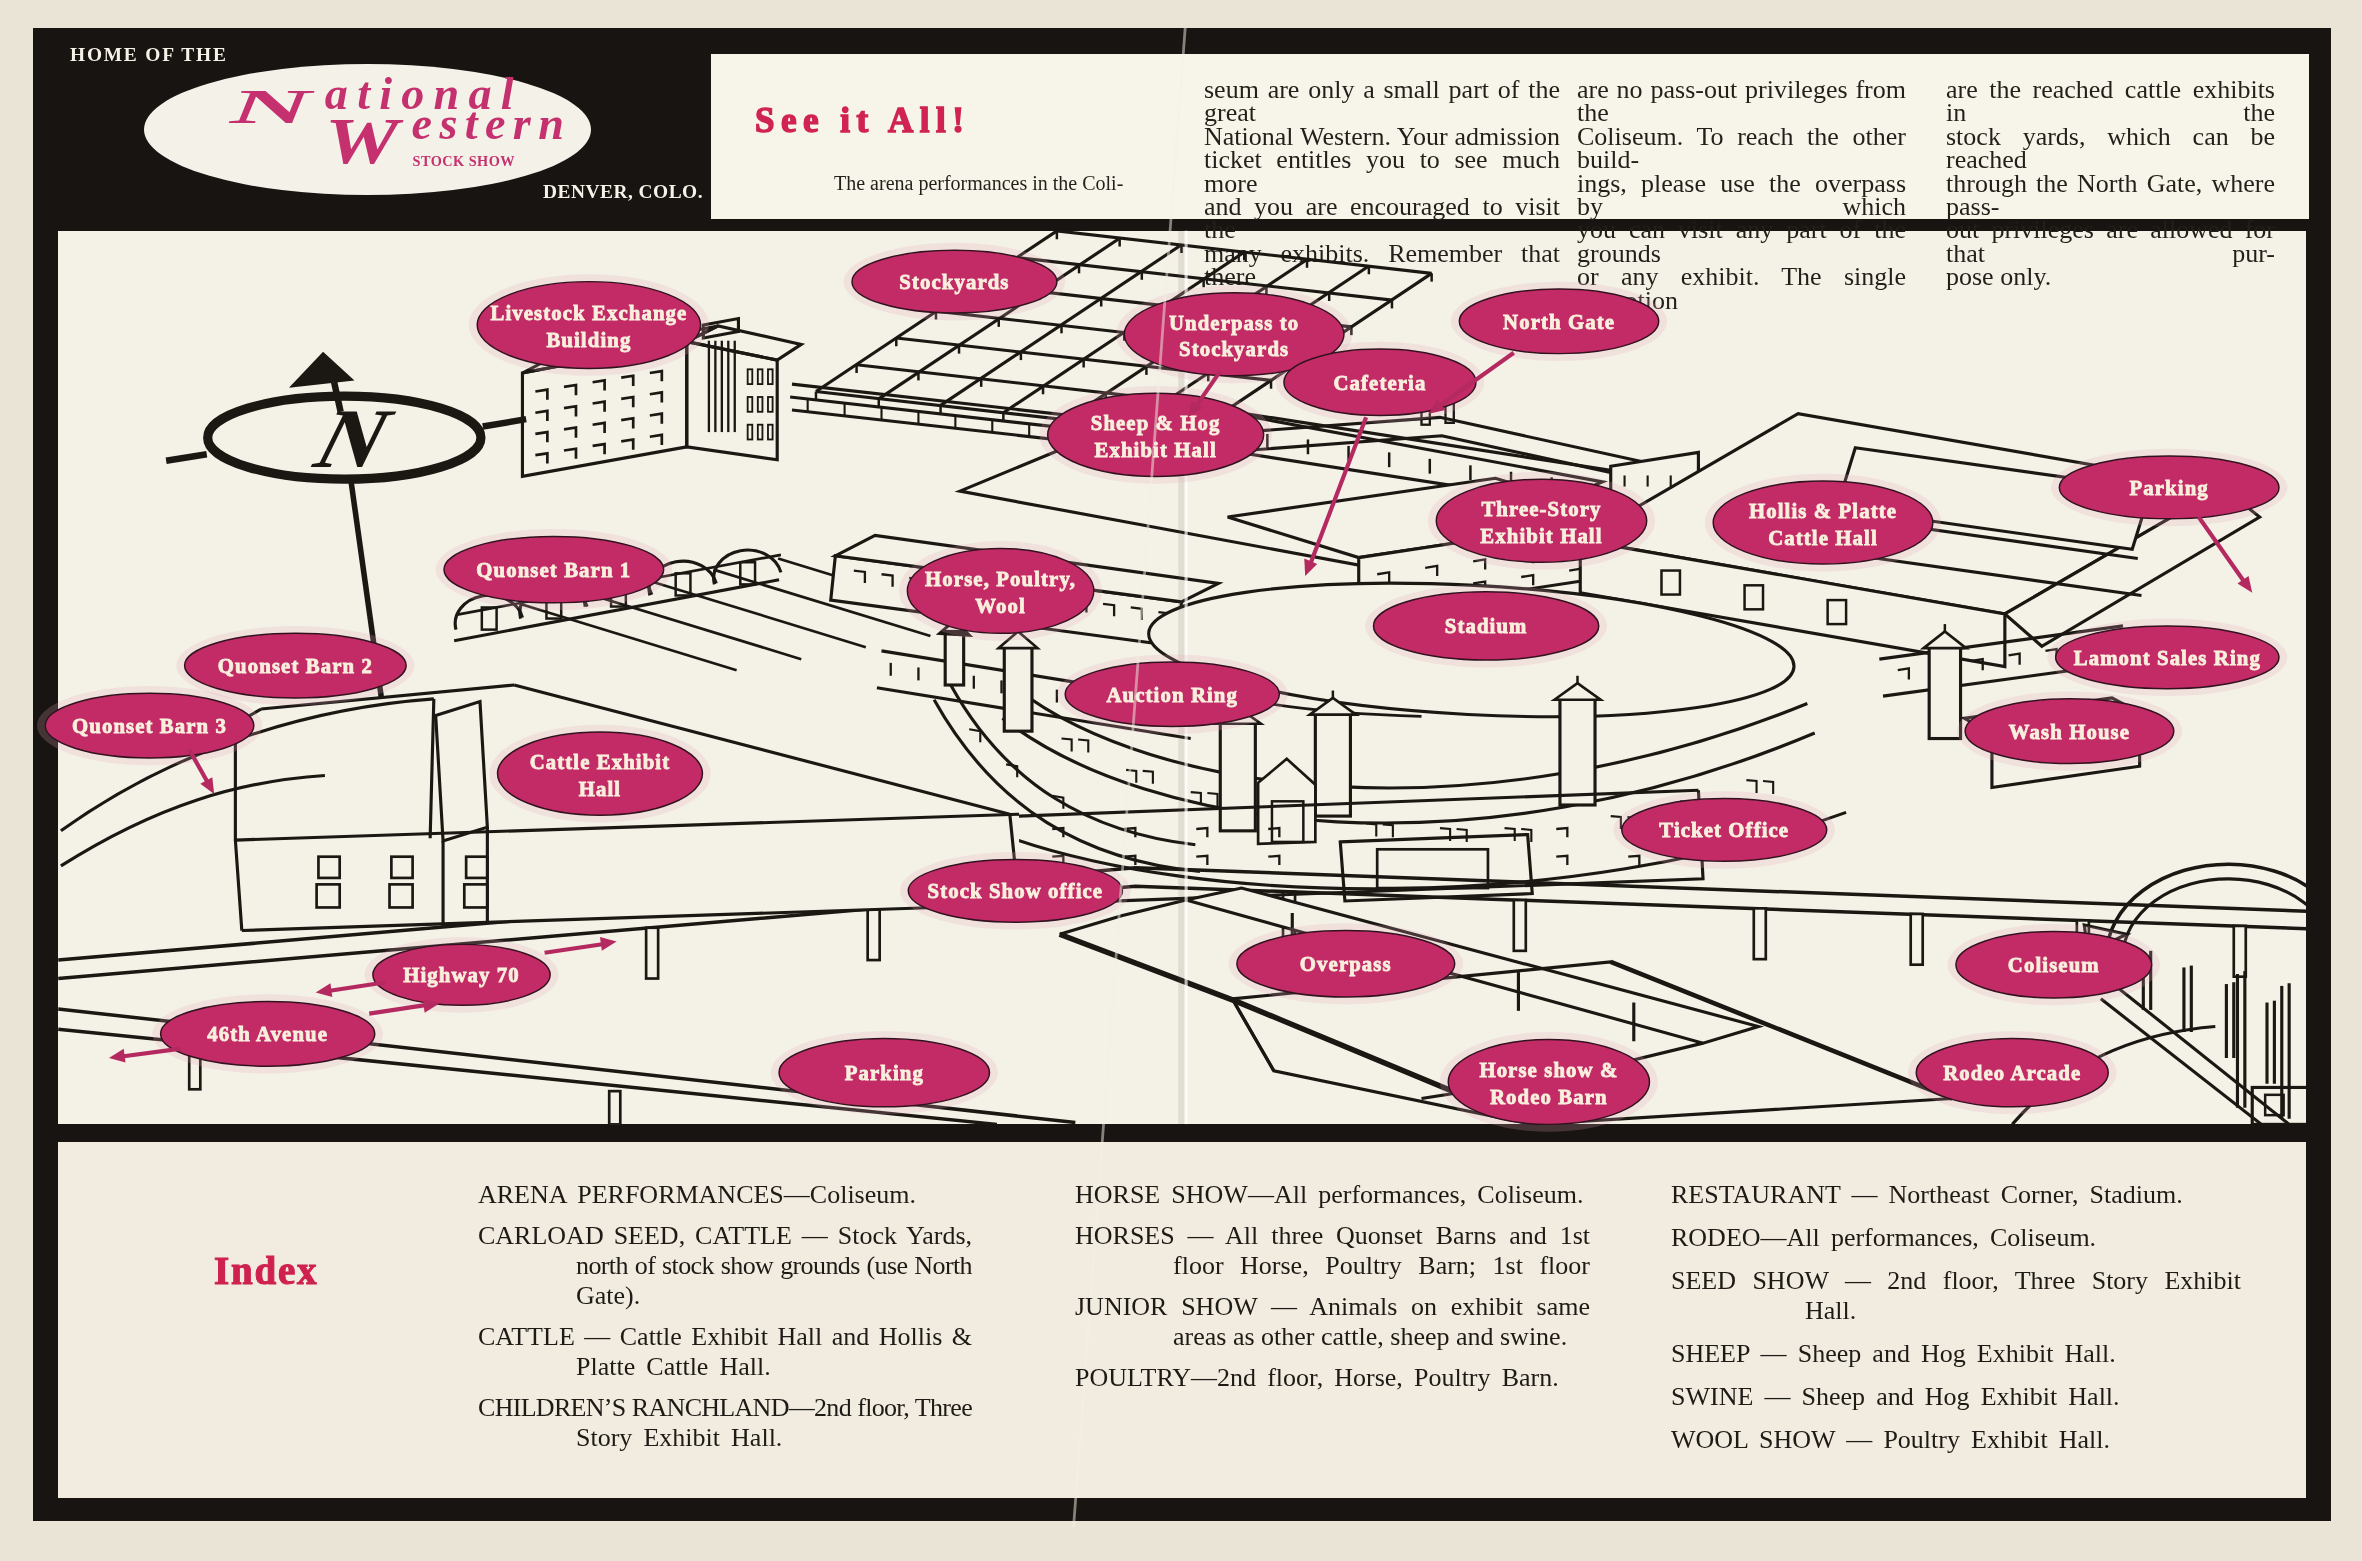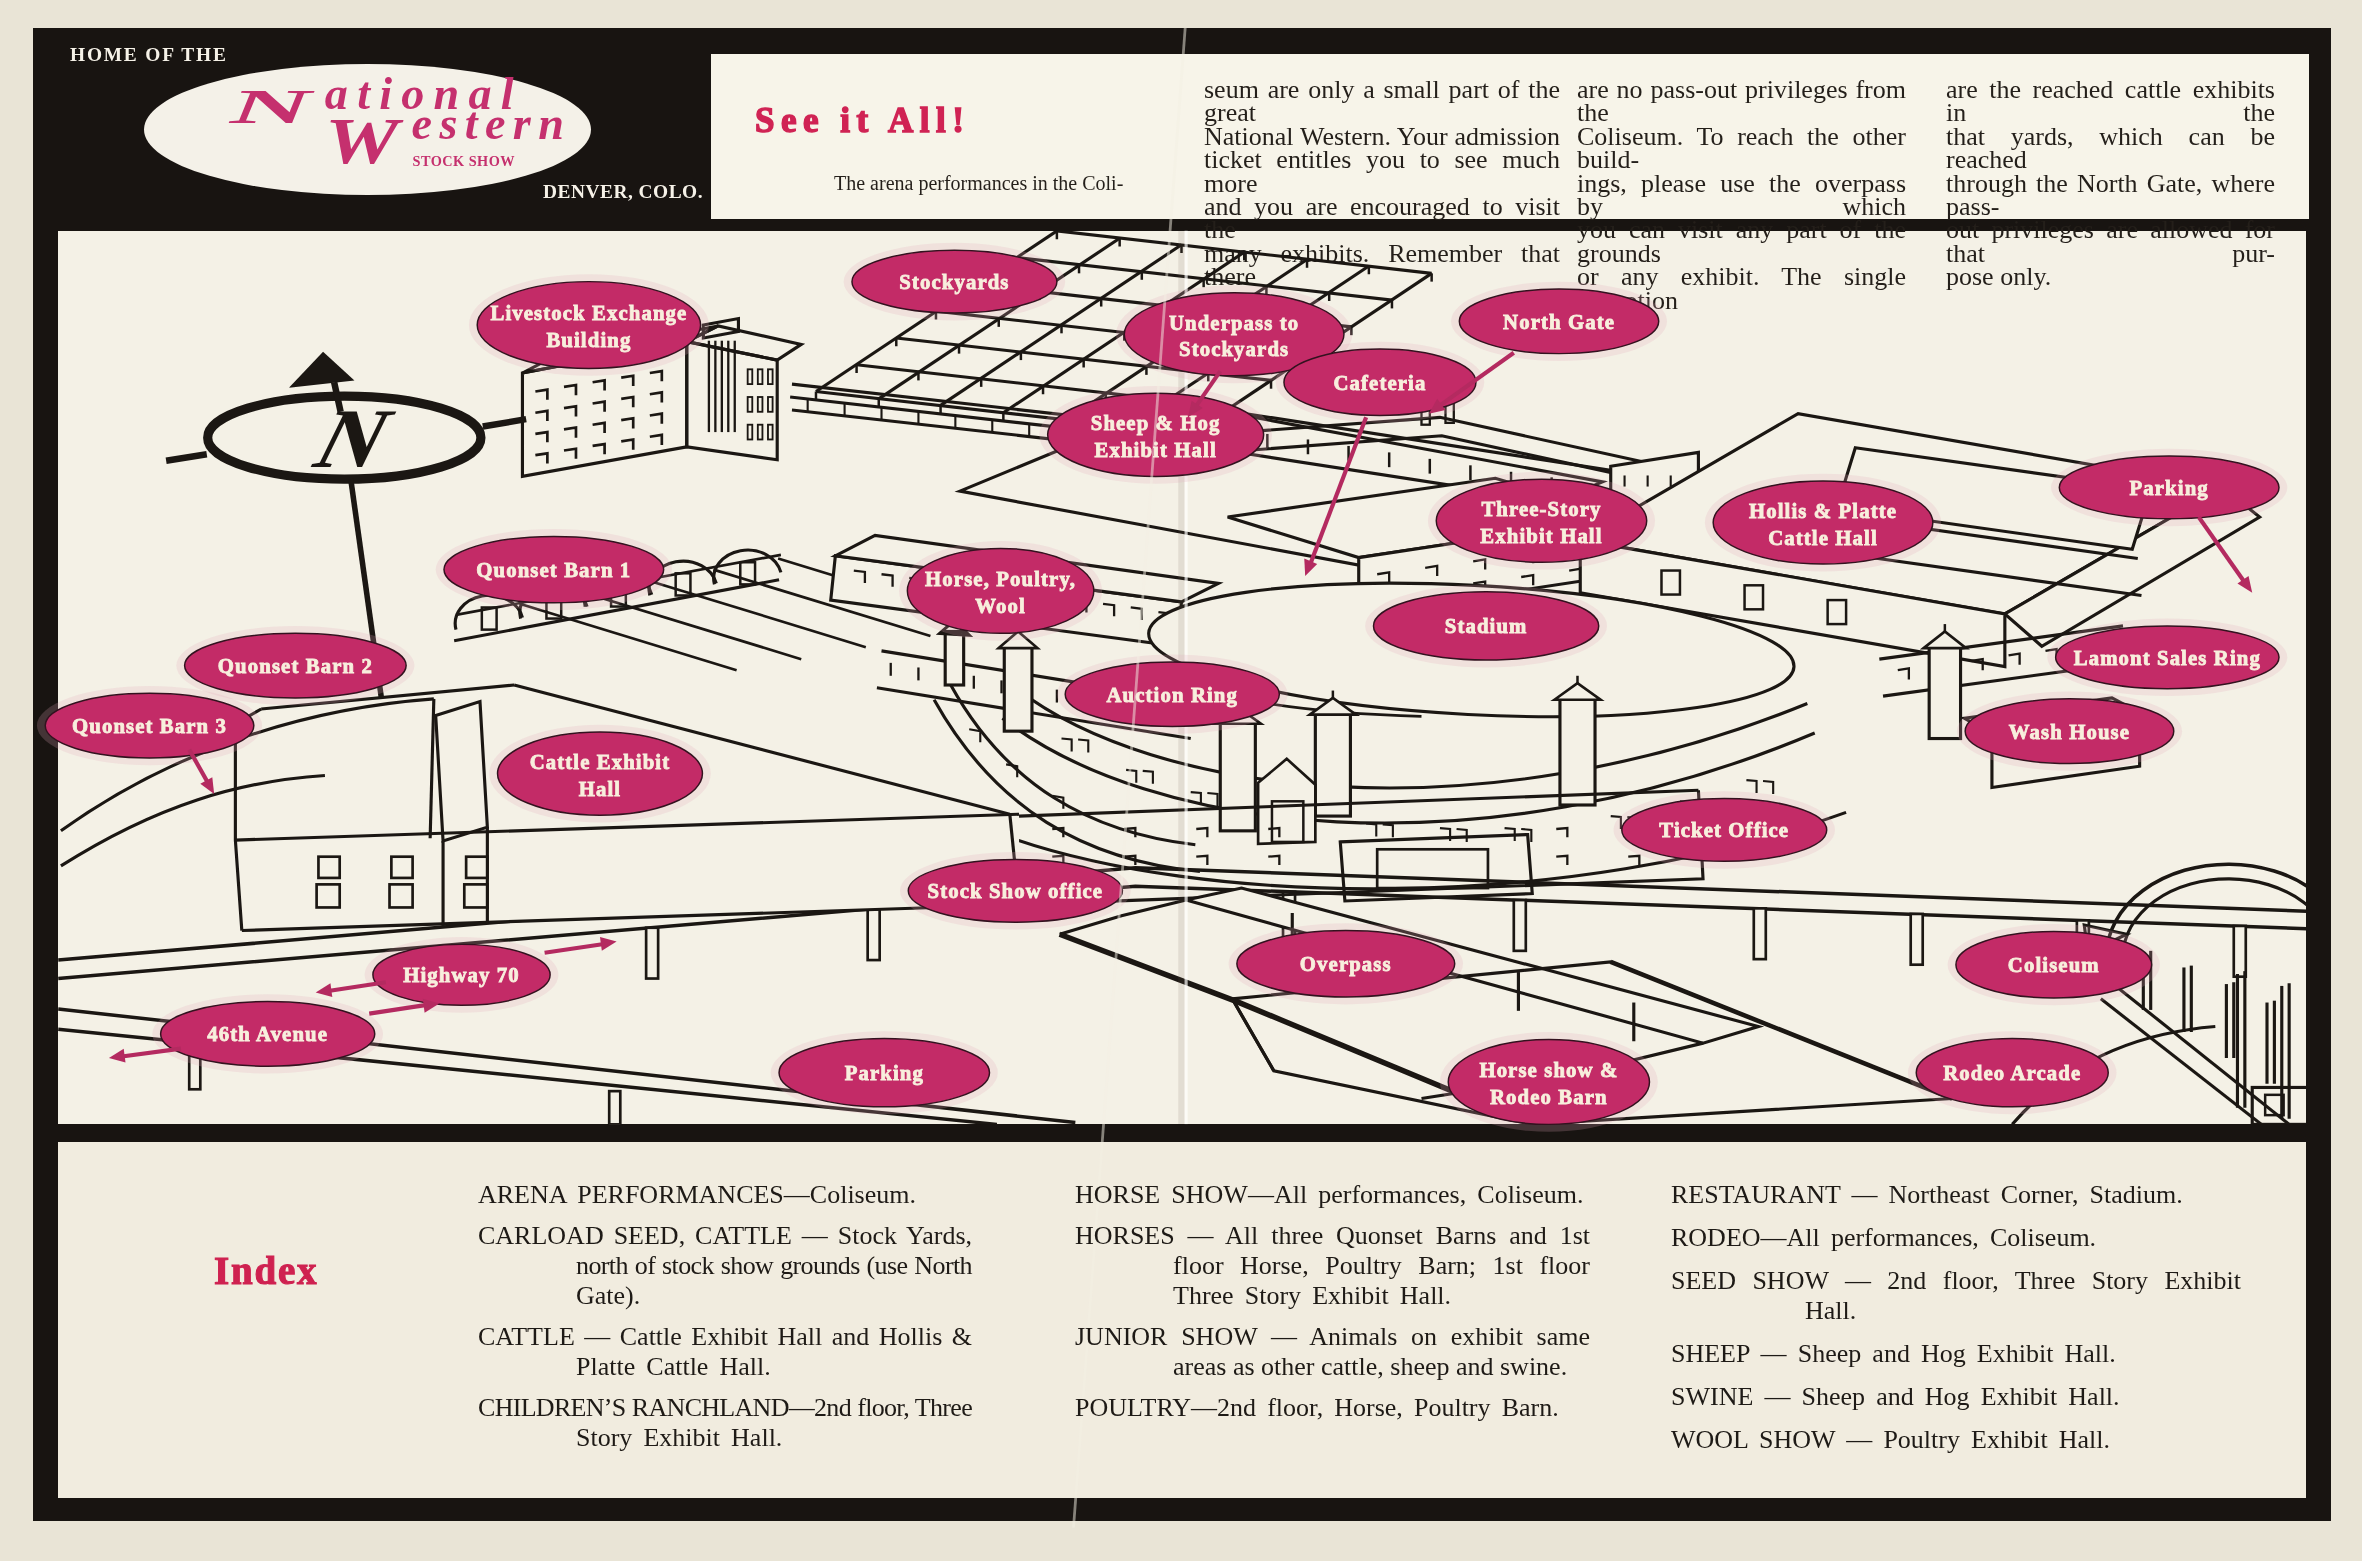--- a/index.html
+++ b/index.html
@@ -50,21 +50,21 @@
   </div>
   <div class="hcol" style="left:1577px; top:78px; width:329px;">
     <div class="jl">are no pass-out privileges from the</div>
     <div class="jl">Coliseum. To reach the other build-</div>
     <div class="jl">ings, please use the overpass by which</div>
     <div class="jl">you can visit any part of the grounds</div>
     <div class="jl">or any exhibit. The single exception</div>
   </div>
   <div class="hcol" style="left:1946px; top:78px; width:329px;">
     <div class="jl">are the reached cattle exhibits in the</div>
-    <div class="jl">that yards, which can be reached</div>
+    <div class="jl">stock yards, which can be reached</div>
     <div class="jl">through the North Gate, where pass-</div>
     <div class="jl">out privileges are allowed for that pur-</div>
     <div>pose only.</div>
   </div>
 
   <svg class="abs" style="left:0; top:0;" width="2363" height="1562" viewBox="0 0 2560 1692">
 <defs>
       <clipPath id="mapclip">
         <rect x="63" y="250" width="2436" height="968"></rect>
       </clipPath>
@@ -564,21 +564,20 @@
       <div class="ind nj">Story Exhibit Hall.</div>
     </div>
   </div>
   <div class="idx" style="left:1075px; top:1180px; width:515px;">
     <div class="ent">
       <div class="nj">HORSE SHOW—All performances, Coliseum.</div>
     </div>
     <div class="ent">
       <div class="jl">HORSES — All three Quonset Barns and 1st</div>
       <div class="ind jl">floor Horse, Poultry Barn; 1st floor</div>
-      <div class="ind nj">Three Story Exhibit Hall.</div>
     </div>
     <div class="ent">
       <div class="jl">JUNIOR SHOW — Animals on exhibit same</div>
       <div class="ind">areas as other cattle, sheep and swine.</div>
     </div>
     <div class="ent">
       <div class="nj">POULTRY—2nd floor, Horse, Poultry Barn.</div>
     </div>
   </div>
   <div class="idx idx3" style="left:1671px; top:1180px; width:609px;">

